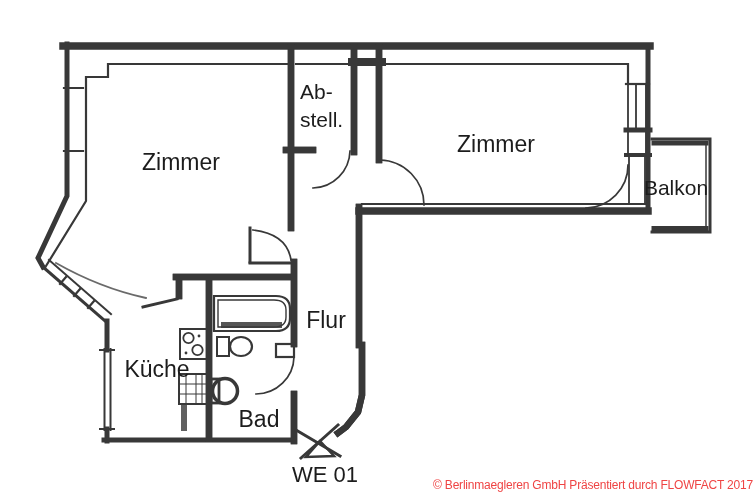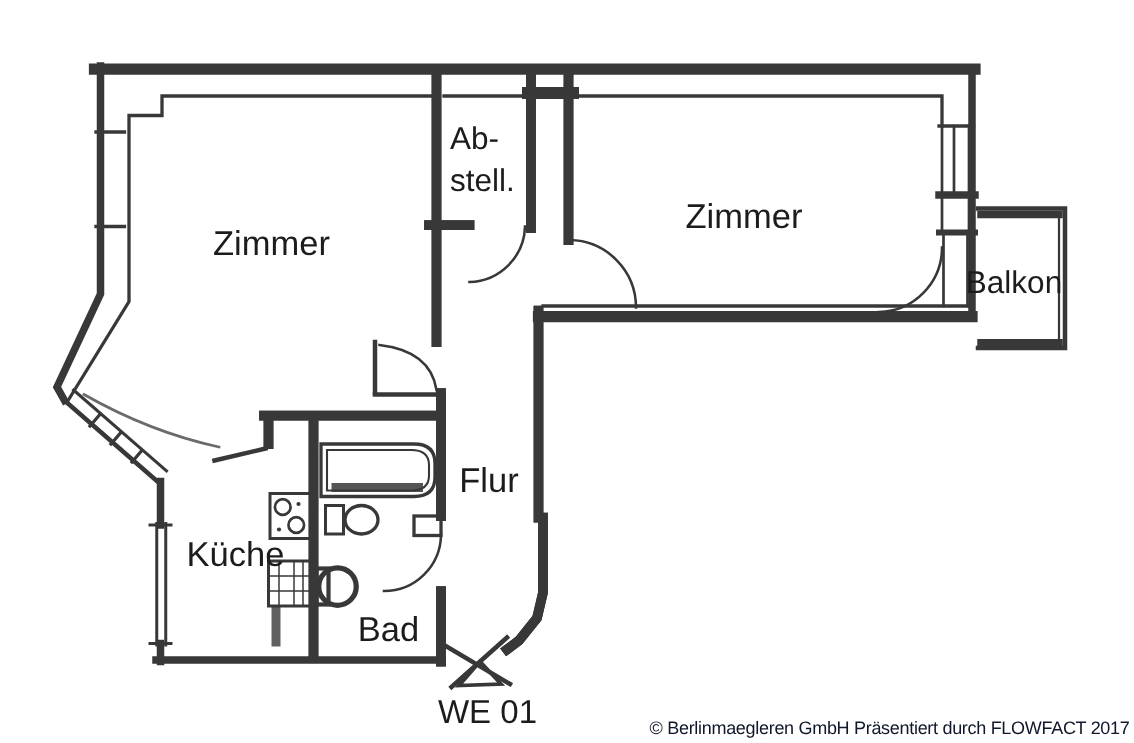--- a/index.html
+++ b/index.html
@@ -5,21 +5,21 @@
   html,body{margin:0;padding:0;background:#ffffff;}
   body{width:756px;height:495px;position:relative;overflow:hidden;
        font-family:"Liberation Sans","DejaVu Sans",sans-serif;}
   #plan{position:absolute;left:0;top:0;}
   svg text{fill:#1c1c1c;font-family:"Liberation Sans","DejaVu Sans",sans-serif;}
   .room-label{font-size:23px;}
   .room-label.small{font-size:21px;}
   .unit-label{font-size:22px;}
   .stroke{stroke:#383838;fill:none;stroke-linecap:square;stroke-linejoin:miter;}
   #copyright{position:absolute;right:3px;bottom:3px;font-size:12px;
-             letter-spacing:-0.2px;color:#0f172a;white-space:nowrap;}
+             letter-spacing:-0.2px;color:#ef4444;white-space:nowrap;}
 </style>
 </head>
 <body>
 
 <svg id="plan" width="756" height="495" viewBox="0 0 756 495">
 
   <g>
     <path class="stroke" stroke-width="7.5" d="M 63,46 H 650 M 359,211 H 648"></path>
     <path class="stroke" stroke-width="5" d="M 648,46 V 210
              M 67,44 V 196 L 38,258 L 43,267

